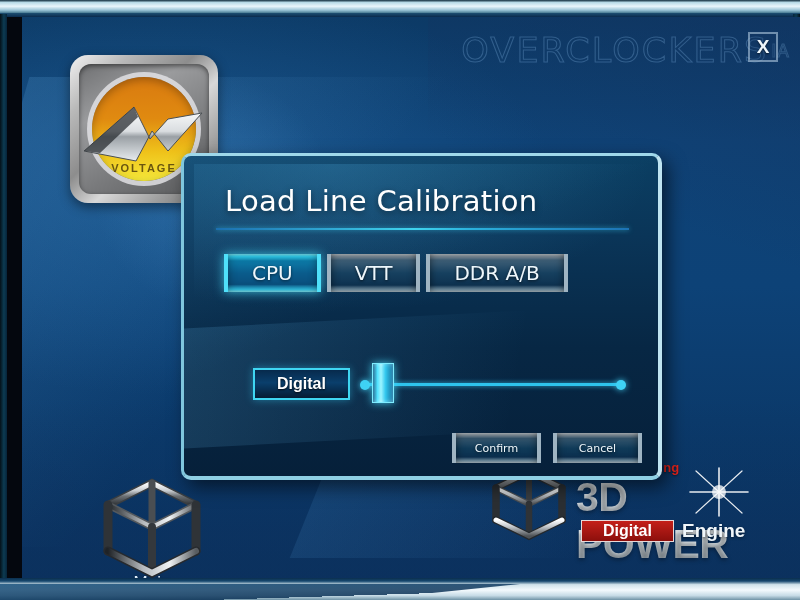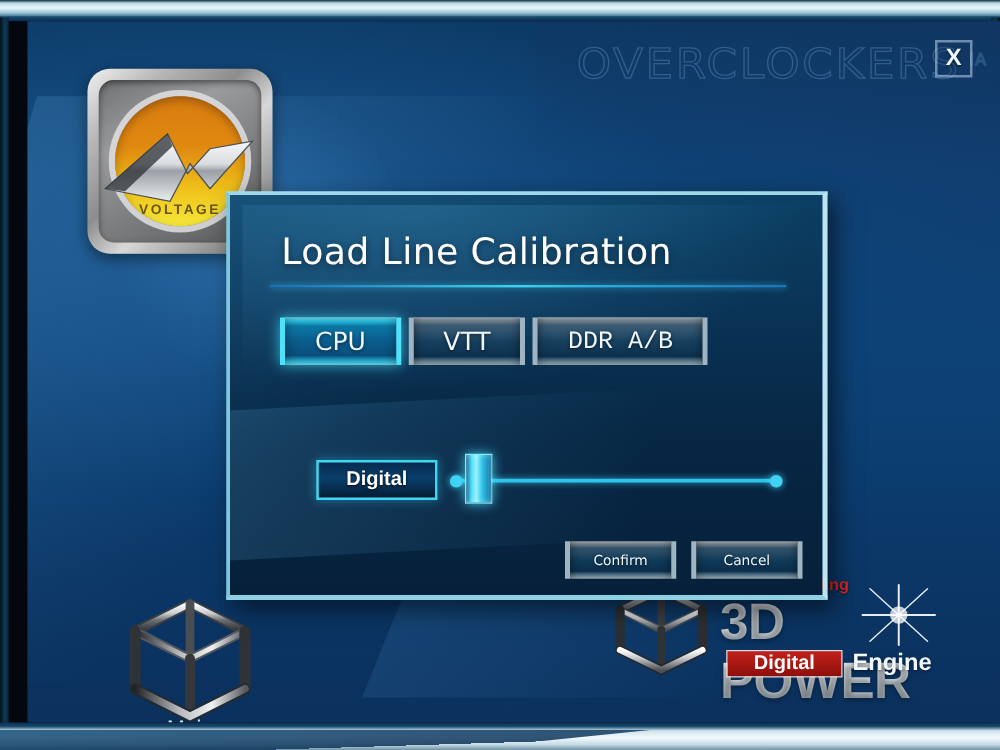--- a/index.html
+++ b/index.html
@@ -73,21 +73,21 @@
     font-family:"DejaVu Sans", sans-serif;
     color:transparent;
     -webkit-text-stroke:1px rgba(130,180,225,.30);
     text-stroke:1px rgba(130,180,225,.30);
     white-space:nowrap;
     transform:scaleX(1.06);
     user-select:none;
   }
   .watermark-sm{
     position:absolute; right:18px; top:24px;
-    font-size:13px; color:transparent;
+    font-size:17px; color:transparent;
     -webkit-text-stroke:1px rgba(130,180,225,.26);
     font-family:"DejaVu Sans", sans-serif;
     letter-spacing:1px;
     text-align:center;
   }
 
   
   .close-btn{
     position:absolute; left:726px; top:15px; width:30px; height:30px;
     border:2px solid rgba(190,215,235,.55);
@@ -138,20 +138,21 @@
   
   .dialog{
     position:absolute; left:159px; top:136px; width:481px; height:327px;
     background:linear-gradient(to bottom,#0b3f63 0%,#0a3558 25%,#072744 60%,#06203a 100%);
     border-top:3px solid #9fd8ea;
     border-left:3px solid #7fc6dd;
     border-right:4px solid #bfe4f1;
     border-bottom:4px solid #8fd0e4;
     box-shadow:6px 7px 18px rgba(0,0,0,.55);
     overflow:hidden;
+    border-radius:10px;
   }
   .dlg-sheen{
     position:absolute;left:0;top:0;width:100%;height:100%;
     background:linear-gradient(155deg,rgba(70,150,200,.22) 0%,rgba(70,150,200,0) 42%);
     pointer-events:none;
   }
   .dlg-sheen2{
     position:absolute;left:0;top:160px;width:100%;height:120px;
     background:linear-gradient(100deg,rgba(90,170,220,.20),rgba(90,170,220,0) 70%);
     transform:skewY(-3deg);pointer-events:none;
@@ -187,21 +188,21 @@
   .tab.inactive{
     background:linear-gradient(to bottom,#cfd8de 0%,#8a9aa6 6%,#3f5f77 16%,#16405f 50%,#0e3250 82%,#7fa0b4 94%,#c3d3dc 100%);
     border-left:4px solid #9fb4c2;border-right:4px solid #9fb4c2;
     box-shadow:inset 0 0 9px rgba(0,0,0,.55);
   }
   .tab.active{
     background:linear-gradient(to bottom,#7df0ff 0%,#2fd3f4 7%,#0c7ba8 18%,#0a5c8c 50%,#0a4f7d 80%,#32c8ec 93%,#88f2ff 100%);
     border-left:4px solid #4fe0fa;border-right:4px solid #4fe0fa;
     box-shadow:inset 0 0 10px rgba(0,0,0,.4), 0 0 10px rgba(70,220,250,.75);
   }
-  .tab-ddr{min-width:80px;font-family:Liberation Mono, monospace;}
+  .tab-ddr{min-width:80px;}
 
   
   .value-box{
     position:absolute;left:69px;top:212px;width:97px;height:32px;
     background:linear-gradient(to bottom,#072a4c 0%,#0a3f6c 45%,#051c34 100%);
     border:2px solid #3fd6f2;
     display:flex;align-items:center;justify-content:center;
     color:#ffffff;font-size:16px;font-weight:bold;
     font-family:"Liberation Sans", sans-serif;
     text-shadow:0 1px 2px rgba(0,0,0,.8);

